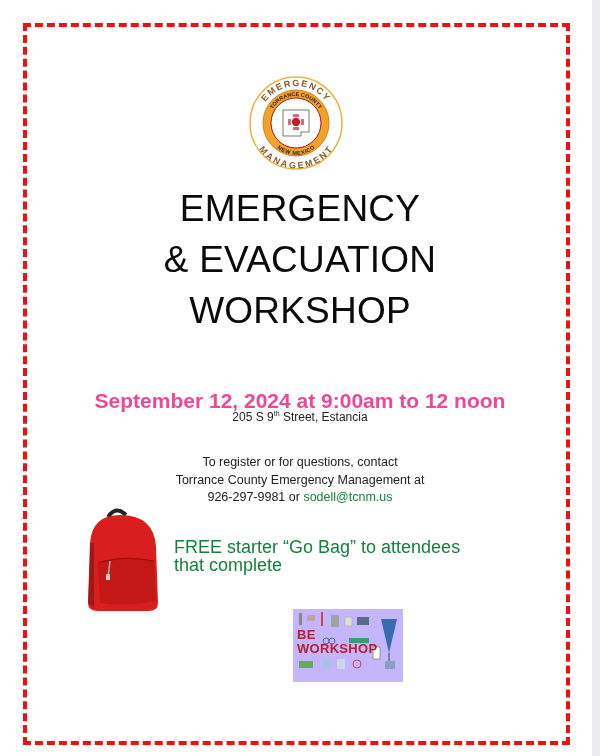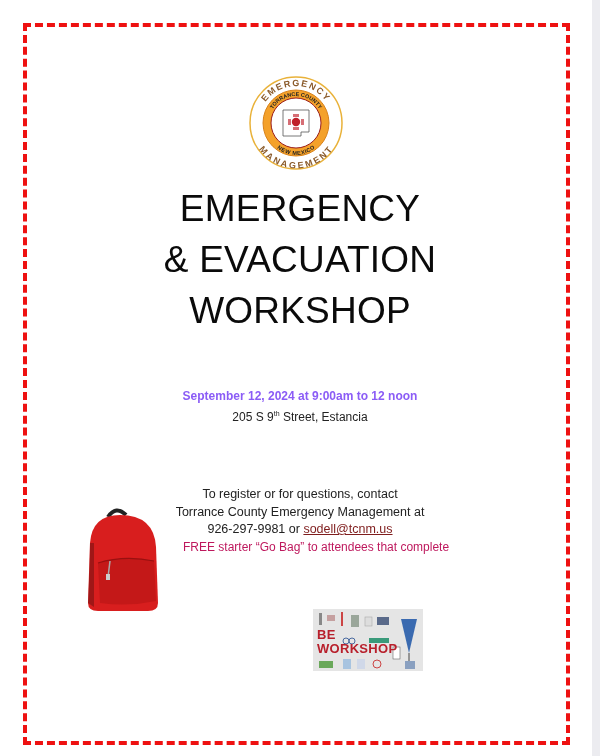--- a/index.html
+++ b/index.html
@@ -21,41 +21,40 @@
       position: absolute; left: 249px; top: 76px; width: 94px; height: 94px;
     }
     .title {
       position: absolute; left: 0; width: 600px; text-align: center;
       font-size: 37px; line-height: 51px; color: #0a0a0a;
       top: 183px; letter-spacing: 0.2px;
     }
     .title div { height: 51px; }
     .date {
       position: absolute; left: 0; width: 600px; top: 389px; text-align: center;
-      font-weight: bold; font-size: 12px; color: #8b5cf6;
+      font-weight: bold; font-size: 21px; color: #ec4899;
     }
     .address {
       position: absolute; left: 0; width: 600px; top: 410px; text-align: center;
       font-size: 12px; color: #222;
     }
     .address sup { font-size: 7px; }
     .contact {
       position: absolute; left: 0; width: 600px; top: 454px; text-align: center;
-      font-size: 12.5px; line-height: 17.5px; color: #222; margin-top: 32px;
+      font-size: 12.5px; line-height: 17.5px; color: #222;
     }
-    .contact a { color: #7f1d1d; text-decoration: underline; }
+    .contact a { color: #15803d; }
     .backpack { position: absolute; left: 68px; top: 503px; width: 110px; height: 112px; }
     .gobag {
-      position: absolute; left: 183px; top: 539px; width: 310px;
-      font-size: 12px; line-height: 17.5px; color: #be185d;
+      position: absolute; left: 174px; top: 539px; width: 310px;
+      font-size: 18px; line-height: 17.5px; color: #15803d;
     }
     .prepared {
-      position: absolute; left: 293px; top: 609px; width: 110px; height: 62px;
-      background: #e5e5e5;
-      margin-left: 20px;
+      position: absolute; left: 293px; top: 609px; width: 110px; height: 73px;
+      background: #c4b5fd;
     }
     .prepared .bp-text {
       position: absolute; left: 4px; top: 19px; font-weight: bold; color: #b8202c;
       font-size: 13px; line-height: 14px; letter-spacing: 0.3px;
     }
   </style>
 </head>
 <body>
 
 <div class="right-strip"></div>

